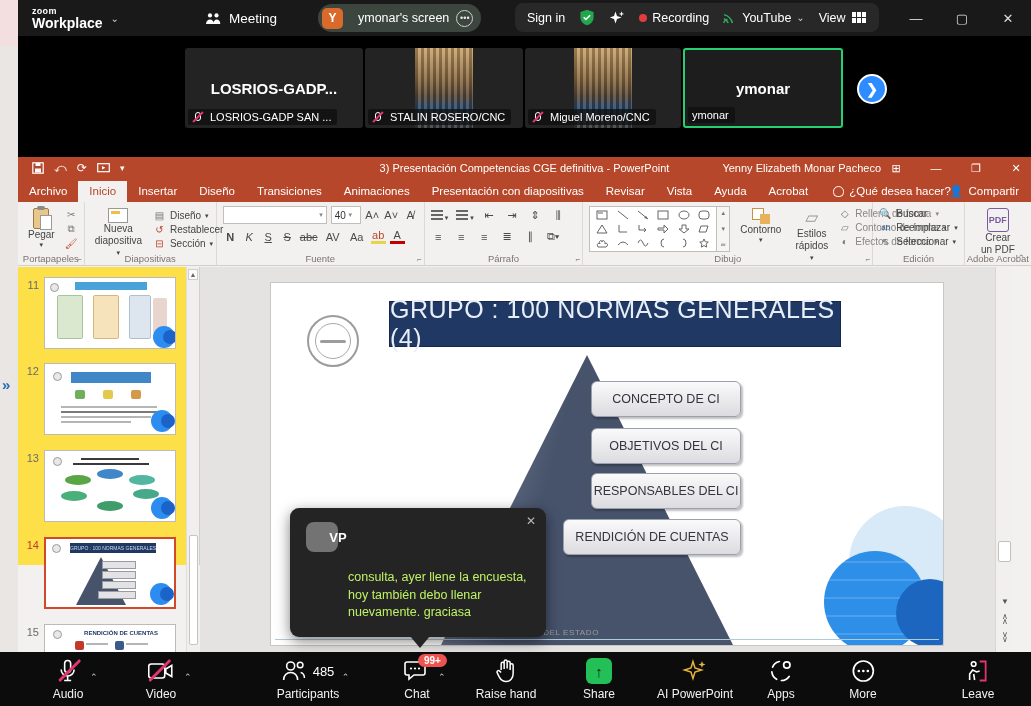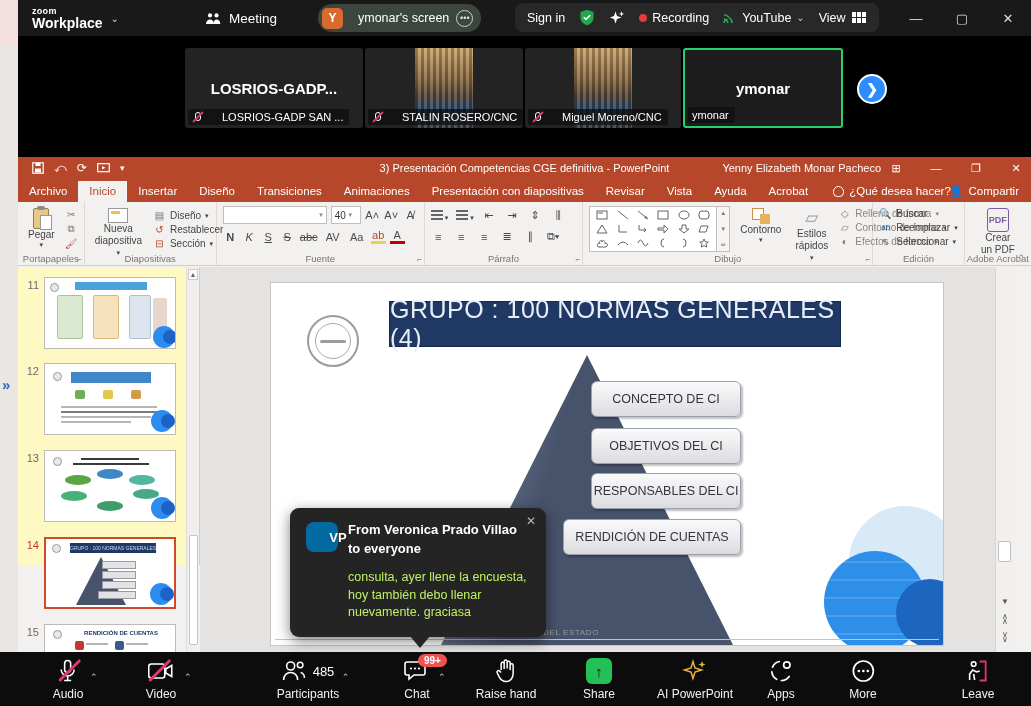--- a/index.html
+++ b/index.html
@@ -26,21 +26,21 @@
   .screen-pill .dots { width:17px; height:17px; border:1px solid #cfcfcf; border-radius:50%; font-size:9px; line-height:15px; text-align:center; color:#e5e5e5; }
   .top-right-pill { position:absolute; left:497px; top:3px; height:29px; background:#282828; border-radius:8px; display:flex; align-items:center; gap:14px; padding:0 12px; font-size:12.5px; }
   .rec-dot { width:8px; height:8px; border-radius:50%; background:#e23c3c; display:inline-block; margin-right:5px; }
   .win-ctl { position:absolute; top:0; height:36px; width:44px; display:flex; align-items:center; justify-content:center; font-size:13px; color:#dedede; }
 
   
   .vstrip { left:18px; top:36px; width:1013px; height:121px; background:#000; }
   .vtile { position:absolute; top:12px; height:80px; background:#232323; border-radius:3px; overflow:hidden; }
   .vtile .big-name { position:absolute; inset:0; display:flex; align-items:center; justify-content:center; color:#fff; font-weight:bold; font-size:15px; }
   .vtile.active-tile { border:2px solid #27cf72; background:#1d1d1d; }
-  .name-tag { position:absolute; left:3px; bottom:3px; background:rgba(15,15,15,.78); color:#fff; font-size:11px; padding:2px 6px 2px 4px; border-radius:2px; display:flex; align-items:center; gap:20px; white-space:nowrap; }
+  .name-tag { position:absolute; left:3px; bottom:3px; background:rgba(15,15,15,.78); color:#fff; font-size:11px; padding:2px 6px 2px 4px; border-radius:2px; display:flex; align-items:center; gap:8px; white-space:nowrap; }
   .mutemic { position:relative; width:10px; height:12px; flex:0 0 auto; }
   .mutemic::before { content:""; position:absolute; left:3px; top:1px; width:4px; height:7px; border:1px solid #fff; border-radius:3px; }
   .mutemic::after { content:""; position:absolute; left:-1px; top:5px; width:14px; height:2px; background:#e0366e; transform:rotate(-45deg); }
   .vid-fake { position:absolute; top:0; bottom:0; left:50%; transform:translateX(-50%); width:58px; background:linear-gradient(180deg,#caa36a 0%,#8a6a42 40%,#5a4a3a 60%,#2b4a6e 75%,#3a3a3a 100%); }
   .vid-fake::before { content:""; position:absolute; inset:0; background:repeating-linear-gradient(90deg, rgba(0,0,0,.25) 0 3px, rgba(255,255,255,.12) 3px 6px); }
   .next-btn { position:absolute; left:839px; top:38px; width:30px; height:30px; border-radius:50%; background:#2d8cff; border:2px solid #fff; color:#fff; font-size:14px; font-weight:bold; display:flex; align-items:center; justify-content:center; }
 
   
   .ppt { left:18px; top:157px; width:1013px; height:495px; background:#f3f1f0; }
   .ppt-title { position:absolute; left:0; top:0; width:100%; height:22px; background:#b7472a; color:#fff; display:flex; align-items:center; font-size:11.5px; }
@@ -81,21 +81,21 @@
   .shape-gallery { width:128px; height:46px; background:#fff; border:1px solid #c2beba; display:grid; grid-template-columns:repeat(6,1fr); align-items:center; justify-items:center; padding:1px 2px; }
   .shape-gallery svg { display:block; }
   .gal-scroll { width:13px; height:46px; border:1px solid #c2beba; border-left:none; background:#f7f5f4; display:flex; flex-direction:column; align-items:center; justify-content:space-between; font-size:7px; color:#777; padding:2px 0; }
   .org-icon { width:18px; height:16px; position:relative; }
   .org-icon::before { content:""; position:absolute; left:0; top:0; width:10px; height:10px; border:1.5px solid #c79244; background:#fff; }
   .org-icon::after { content:""; position:absolute; right:0; bottom:0; width:10px; height:10px; background:#e8b25c; }
   .pdf-icon { width:22px; height:24px; border:1.5px solid #7a5aa0; border-radius:3px; position:relative; color:#7a5aa0; font-size:9px; font-weight:bold; text-align:center; line-height:22px; }
   .rib-collapse { position:absolute; right:6px; bottom:2px; font-size:9px; color:#777; }
 
   
-  .thumb-panel { position:absolute; left:0; top:110px; width:182px; height:298px; background:#fef9c3; border-right:1px solid #d2cecb; }
+  .thumb-panel { position:absolute; left:0; top:110px; width:182px; height:298px; background:#fde047; border-right:1px solid #d2cecb; }
   .thumb-row { position:absolute; left:0; width:182px; display:flex; }
   .thumb-num { width:26px; text-align:right; padding-right:5px; font-size:11px; color:#6a6a6a; padding-top:2px; }
   .thumb { width:132px; height:72px; background:#fff; border:1px solid #bdbab7; position:relative; overflow:hidden; }
   .thumb.sel { border:2px solid #d0492b; }
   .panel-sb { position:absolute; right:0; top:0; width:13px; height:385px; background:#f0efee; border-left:1px solid #e0dedc; }
   .panel-sb .up { position:absolute; top:2px; left:1px; width:10px; height:11px; background:#fbfbfb; border:1px solid #cfcdca; font-size:7px; text-align:center; color:#666; line-height:10px; }
   .panel-sb .pthumb { position:absolute; top:268px; left:2px; width:9px; height:110px; background:#fff; border:1px solid #c6c4c2; border-radius:2px; }
   .mini-bar { position:absolute; background:#2e74b5; }
   .mini-seal { position:absolute; width:9px; height:9px; border-radius:50%; border:1px solid #9a9a9a; background:#e8e8e8; }
   .mini-circle { position:absolute; border-radius:50%; background:#2d8cf0; }
@@ -121,21 +121,21 @@
   .slide-foot { position:absolute; bottom:8px; left:60px; width:268px; text-align:right; font-size:8px; color:#9a9a9a; letter-spacing:.6px; white-space:nowrap; overflow:hidden; }
   .doc-sb { position:absolute; right:0; top:0; width:18px; height:385px; background:#f1f0ef; border-left:1px solid #d8d5d2; }
   .doc-sb .sthumb { position:absolute; left:2px; top:274px; width:13px; height:21px; background:#fff; border:1px solid #c2c0be; border-radius:2px; }
   .doc-sb .btn { position:absolute; left:0; width:18px; text-align:center; font-size:8px; color:#555; }
   .dblchev { line-height:4.5px; font-size:8px; }
 
   
   .chat-popup { left:290px; top:508px; width:256px; height:129px; background:#242424; border-radius:9px; box-shadow:0 4px 14px rgba(0,0,0,.5); color:#fff; z-index:30; }
   .chat-popup .tail { position:absolute; left:120px; bottom:-11px; width:0; height:0; border-left:10px solid transparent; border-right:10px solid transparent; border-top:12px solid #242424; }
   .cp-close { position:absolute; right:10px; top:6px; color:#b9b9b9; font-size:12px; }
-  .cp-avatar { position:absolute; left:16px; top:14px; width:30px; height:30px; border-radius:8px; background:#0369a1; color:#fff; font-size:13px; font-weight:bold; display:flex; align-items:center; justify-content:center;padding-left:32px; }
+  .cp-avatar { position:absolute; left:16px; top:14px; width:30px; height:30px; border-radius:8px; background:#737373; color:#fff; font-size:13px; font-weight:bold; display:flex; align-items:center; justify-content:center;padding-left:32px; }
   .cp-title { position:absolute; left:58px; top:13px; width:178px; font-size:13px; font-weight:bold; line-height:1.45; }
   .cp-body { position:absolute; left:58px; top:61px; width:180px; font-size:12.5px; color:#bef264; line-height:1.4; }
 
   
   .botbar { left:0; top:652px; width:1031px; height:54px; background:#0c0c0c; color:#fff; z-index:20; }
   .bitem { position:absolute; top:6px; transform:translateX(-50%); display:flex; flex-direction:column; align-items:center; gap:3px; }
   .bitem .lbl { font-size:12px; color:#f2f2f2; white-space:nowrap; }
   .bitem .ic { height:26px; display:flex; align-items:center; justify-content:center; position:relative; }
   .slash { position:absolute; left:-3px; top:11px; width:30px; height:3px; background:#e0366e; transform:rotate(-45deg); border-radius:2px; }
   .up-chev { position:absolute; top:14px; color:#cfcfcf; font-size:9px; }
@@ -606,21 +606,20 @@
         <div class="btn" style="top:330px">▼</div>
         <div class="btn dblchev" style="top:348px">∧<br>∧</div>
         <div class="btn dblchev" style="top:366px">∨<br>∨</div>
       </div>
     </div>
   </div>
 
   <div class="abs chat-popup">
     <div class="cp-close">✕</div>
     <div class="cp-avatar">VP</div>
-    <div class="cp-title">From Veronica Prado Villao to everyone</div>
     <div class="cp-body">consulta, ayer llene la encuesta, hoy también debo llenar nuevamente. graciasa</div>
     <div class="tail"></div>
   </div>
 
   <div class="abs botbar">
 
     <div class="bitem" style="left:68px">
       <span class="ic">
         <svg width="20" height="24" viewBox="0 0 20 24">
             <rect x="7" y="1.5" width="6" height="12" rx="3" fill="none" stroke="#fff" stroke-width="1.6"></rect>

